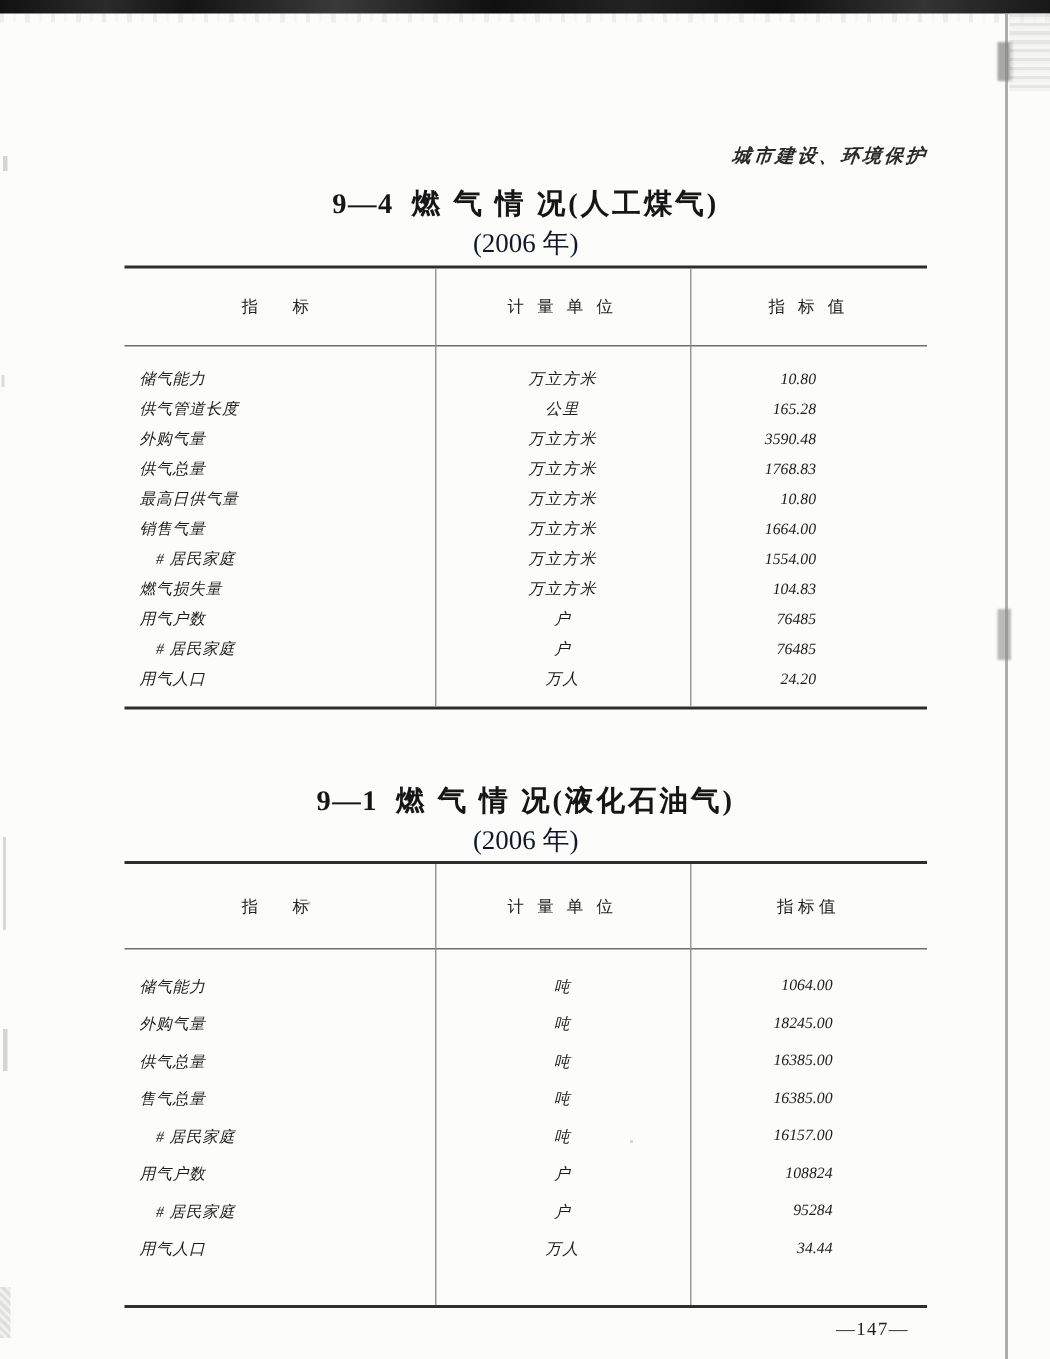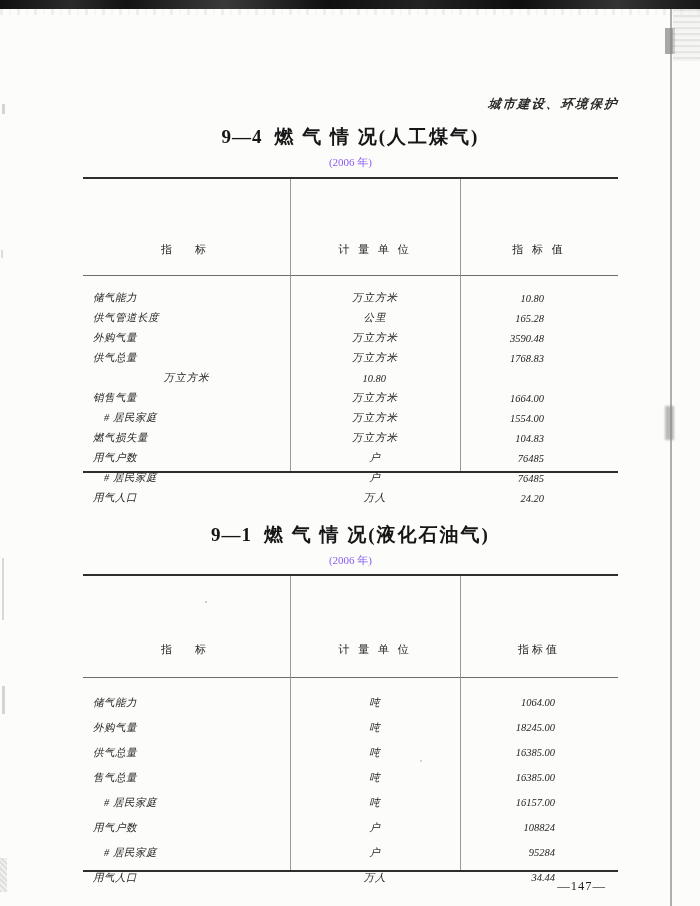--- a/index.html
+++ b/index.html
@@ -29,32 +29,32 @@
   .s7{left:420px;top:760px;width:2px;height:2px;opacity:.5;}
   
   .content{position:absolute;left:83px;top:0;width:535px;height:906px;}
   .header-note{position:absolute;top:96px;right:0;font-size:12.5px;font-style:italic;
     font-weight:bold;letter-spacing:2px;color:#2a2a2a;transform:skewX(-6deg);}
   .tbl-title{position:absolute;width:100%;text-align:center;font-weight:bold;
     font-size:19px;line-height:26px;letter-spacing:2px;color:#161616;}
   .tbl-title .num{margin-right:12px;letter-spacing:1px;}
   .t1-title{top:124px;}
   .t2-title{top:522px;}
-  .tbl-sub{position:absolute;width:100%;text-align:center;font-size:11px;line-height:16px;color:#8b5cf6;}
+  .tbl-sub{position:absolute;width:100%;text-align:center;font-size:18px;line-height:16px;color:#0f172a;}
   .t1-sub{top:154px;}
   .t2-sub{top:552px;}
   .gas-table{position:absolute;left:0;width:535px;box-sizing:border-box;
     border-top:2px solid #2e2e2e;border-bottom:2px solid #2e2e2e;}
   .t1-table{top:177px;height:296px;}
   .t2-table{top:574px;height:298px;}
   .vline{position:absolute;top:0;bottom:0;width:1px;background:#8e8e8e;opacity:.9;}
   .v1{left:207px;}
   .v2{left:377px;}
   .thead{display:grid;grid-template-columns:207px 170px 158px;align-items:center;
-    border-bottom:1px solid #6e6e6e;font-size:11px;color:#202020;margin-top:45px;}
+    border-bottom:1px solid #6e6e6e;font-size:11px;color:#202020;}
   .t1-table .thead{height:51px;}
   .t2-table .thead{height:56px;}
   .th{text-align:center;white-space:pre;}
   .th-unit,.th-value{letter-spacing:3px;}
   .th-indicator{letter-spacing:6px;}
   .tbody{padding-top:12px;font-style:italic;}
   .trow{display:grid;grid-template-columns:207px 170px 158px;align-items:center;
     font-size:10.5px;color:#1c1c1c;}
   .t1-table .trow{height:20px;}
   .t2-table .trow{height:25px;}
@@ -117,20 +117,21 @@
             <div class="td label">外购气量</div>
             <div class="td unit">万立方米</div>
             <div class="td value">3590.48</div>
           </div>
           <div class="trow">
             <div class="td label">供气总量</div>
             <div class="td unit">万立方米</div>
             <div class="td value">1768.83</div>
           </div>
           <div class="trow">
+            <div class="td label">最高日供气量</div>
             <div class="td unit">万立方米</div>
             <div class="td value">10.80</div>
           </div>
           <div class="trow">
             <div class="td label">销售气量</div>
             <div class="td unit">万立方米</div>
             <div class="td value">1664.00</div>
           </div>
           <div class="trow">
             <div class="td label indent"># 居民家庭</div>

